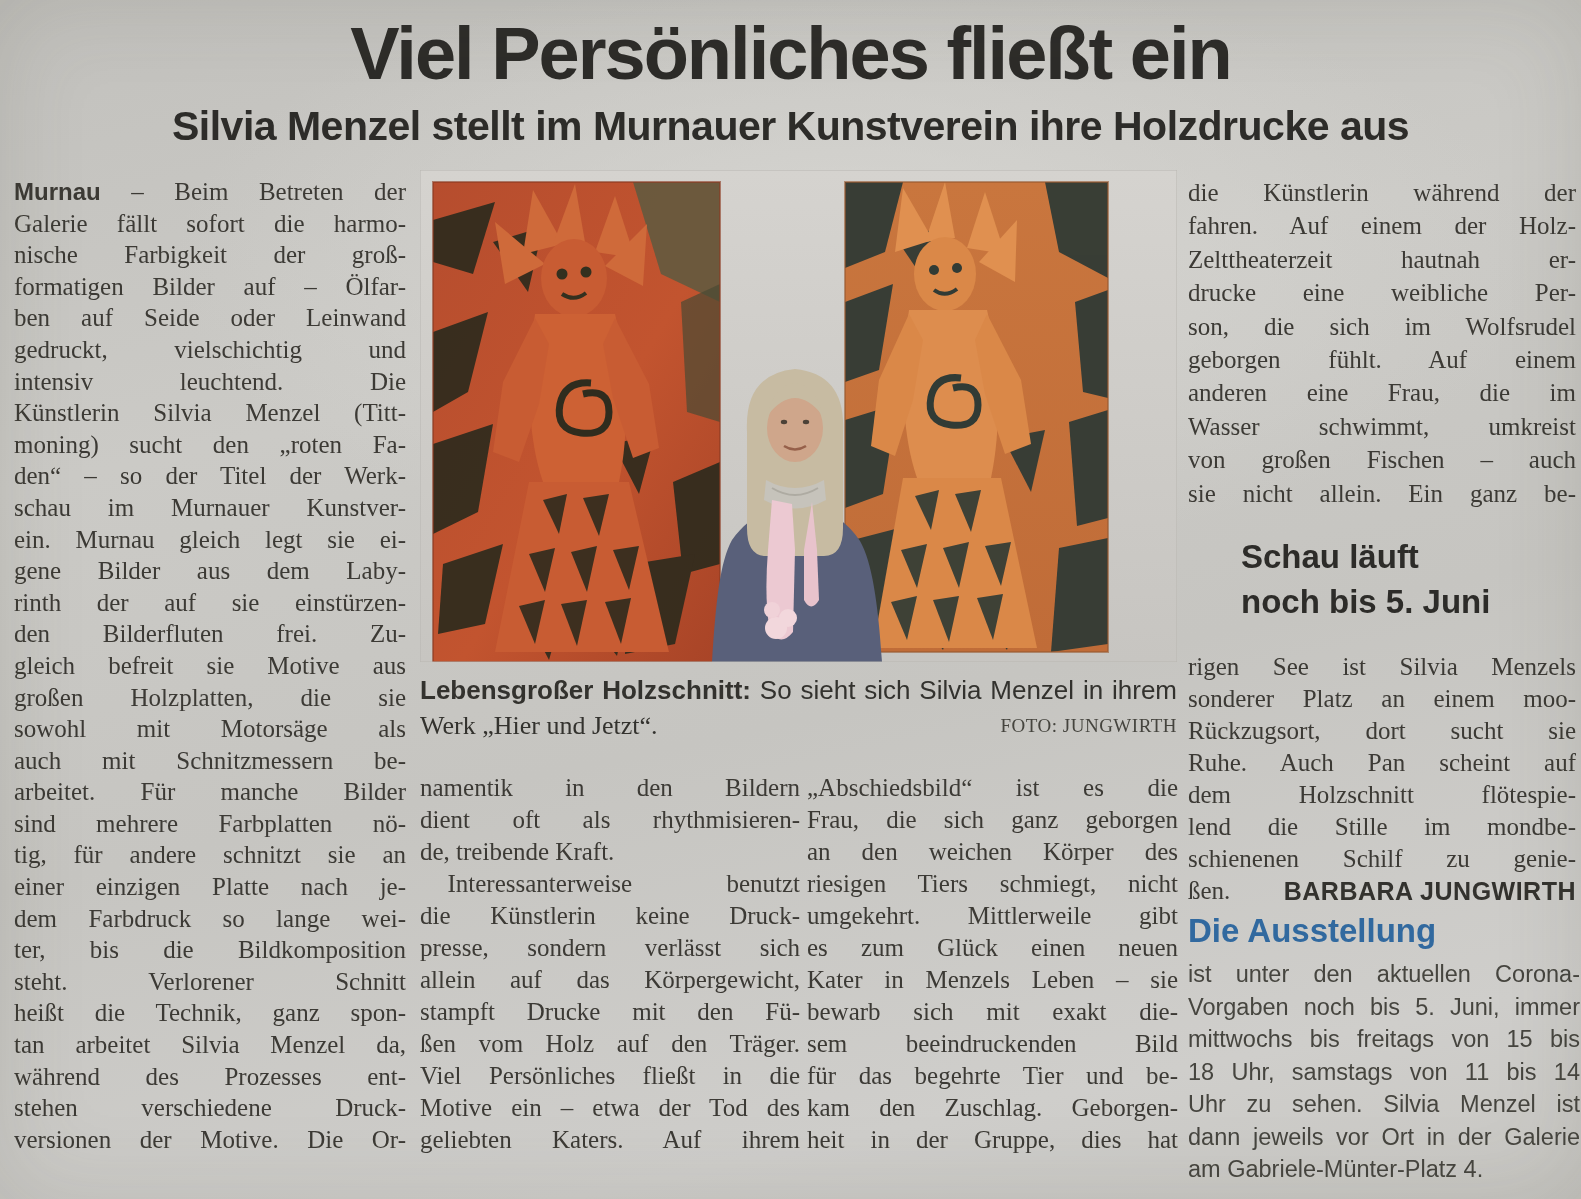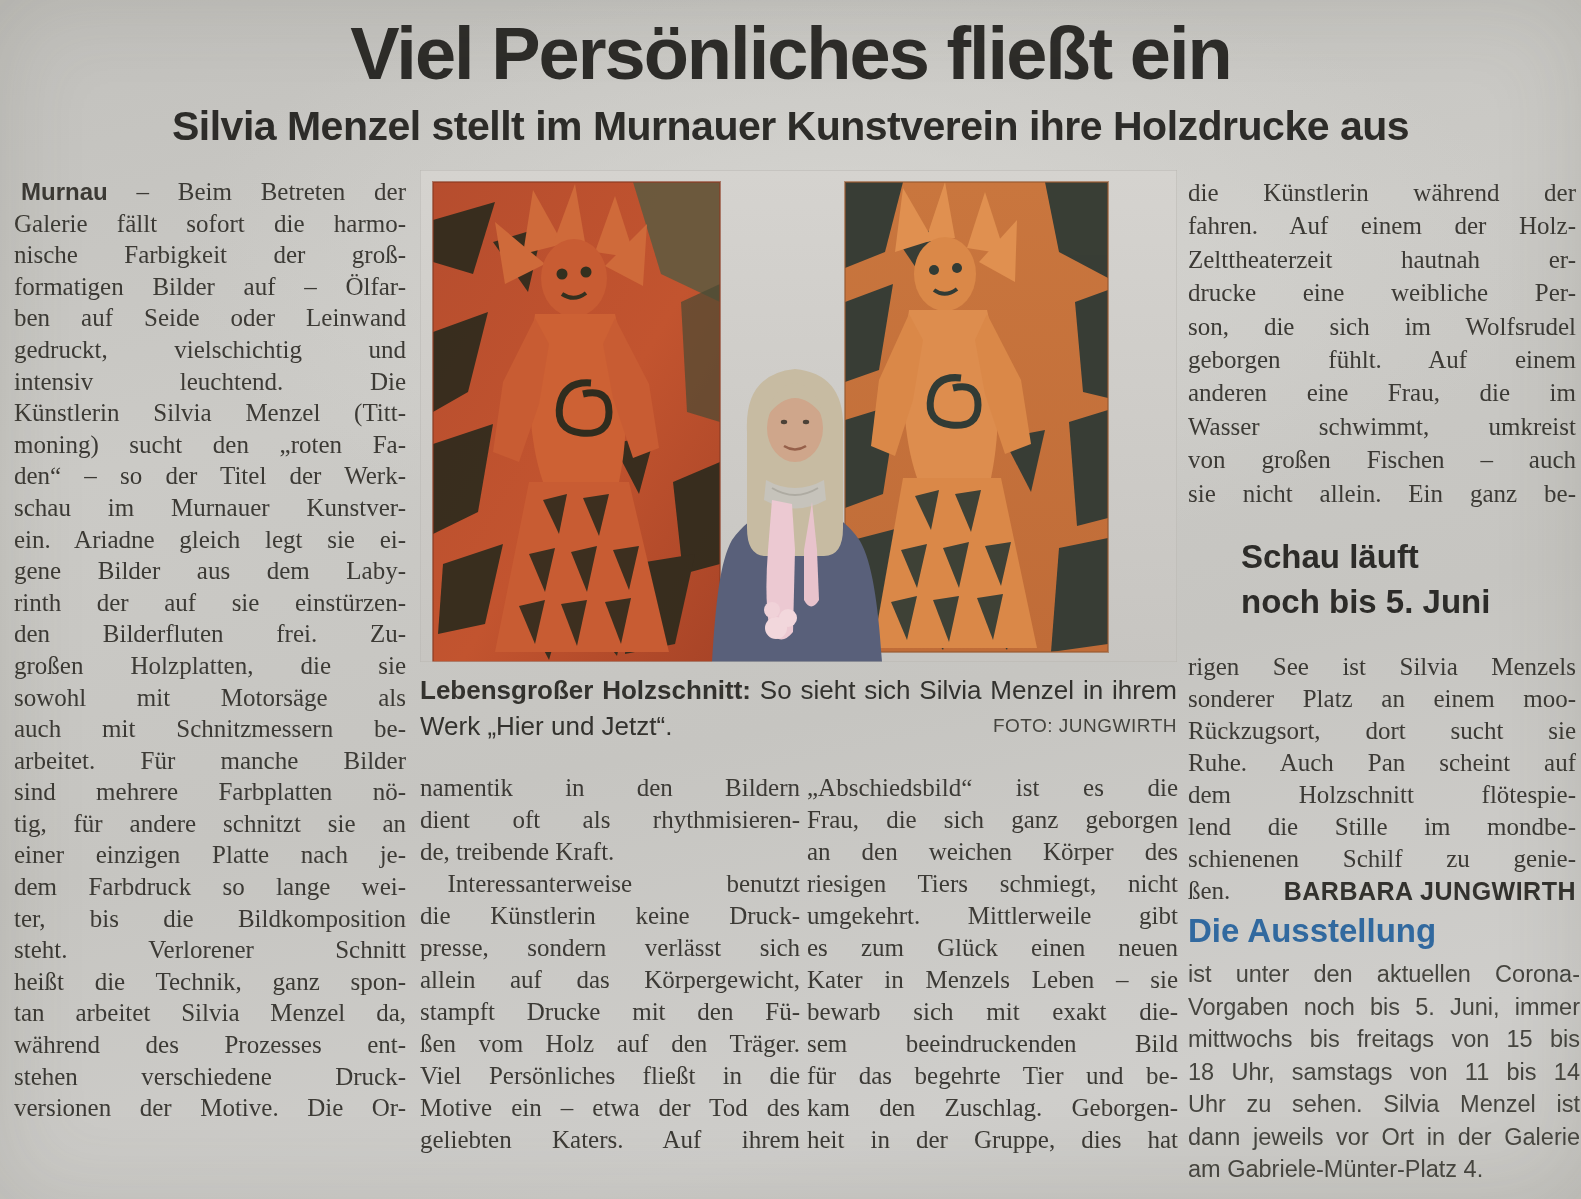--- a/index.html
+++ b/index.html
@@ -36,30 +36,30 @@
     text-align:justify;text-align-last:justify;
     overflow:hidden;white-space:normal;
   }
   .tl.end{text-align-last:left;}
   .tl.ind{text-indent:1.1em;}
   .col1{left:14px;top:176px;width:392px;line-height:31.6px;}
   .col2{left:420px;top:772px;width:380px;line-height:32px;}
   .col3{left:807px;top:772px;width:371px;line-height:32px;}
   .col4a{left:1188px;top:176px;width:388px;line-height:33.4px;}
   .col4b{left:1188px;top:651px;width:388px;line-height:32px;}
-  .dateline{font-family:"Liberation Sans", sans-serif;font-weight:bold;font-size:24px;margin-left:7px;}
+  .dateline{font-family:"Liberation Sans", sans-serif;font-weight:bold;font-size:24px;}
   .photo{position:absolute;left:420px;top:170px;width:757px;height:492px;}
   .photo svg{display:block;}
   .caption{
     position:absolute;left:420px;top:672px;width:757px;
     font-family:"Liberation Sans", sans-serif;font-size:26px;line-height:36px;
     color:#33322e;
   }
   .caption .lead{font-weight:bold;}
-  .caption-l2{display:flex;justify-content:space-between;align-items:flex-end;}
+  .caption-l2{display:flex;justify-content:space-between;align-items:flex-end;font-family:Liberation Serif, serif;}
   .caption .credit{
     font-size:19px;letter-spacing:.5px;color:#45443e;white-space:nowrap;
   }
   .subhead{
     position:absolute;left:1241px;top:534px;width:335px;
     font-family:"Liberation Sans", sans-serif;font-weight:bold;
     font-size:33px;line-height:45px;color:var(--headline,#2d2c29);
   }
   .author-row{display:flex;justify-content:space-between;align-items:flex-end;line-height:32px;}
   .author{
@@ -90,24 +90,25 @@
         <div class="tl">Galerie fällt sofort die harmo-</div>
         <div class="tl">nische Farbigkeit der groß-</div>
         <div class="tl">formatigen Bilder auf – Ölfar-</div>
         <div class="tl">ben auf Seide oder Leinwand</div>
         <div class="tl">gedruckt, vielschichtig und</div>
         <div class="tl">intensiv leuchtend. Die</div>
         <div class="tl">Künstlerin Silvia Menzel (Titt-</div>
         <div class="tl">moning) sucht den „roten Fa-</div>
         <div class="tl">den“ – so der Titel der Werk-</div>
         <div class="tl">schau im Murnauer Kunstver-</div>
-        <div class="tl">ein. Ariadne gleich legt sie ei-</div>
+        <div class="tl">ein. Murnau gleich legt sie ei-</div>
         <div class="tl">gene Bilder aus dem Laby-</div>
         <div class="tl">rinth der auf sie einstürzen-</div>
         <div class="tl">den Bilderfluten frei. Zu-</div>
+        <div class="tl">gleich befreit sie Motive aus</div>
         <div class="tl">großen Holzplatten, die sie</div>
         <div class="tl">sowohl mit Motorsäge als</div>
         <div class="tl">auch mit Schnitzmessern be-</div>
         <div class="tl">arbeitet. Für manche Bilder</div>
         <div class="tl">sind mehrere Farbplatten nö-</div>
         <div class="tl">tig, für andere schnitzt sie an</div>
         <div class="tl">einer einzigen Platte nach je-</div>
         <div class="tl">dem Farbdruck so lange wei-</div>
         <div class="tl">ter, bis die Bildkomposition</div>
         <div class="tl">steht. Verlorener Schnitt</div>

